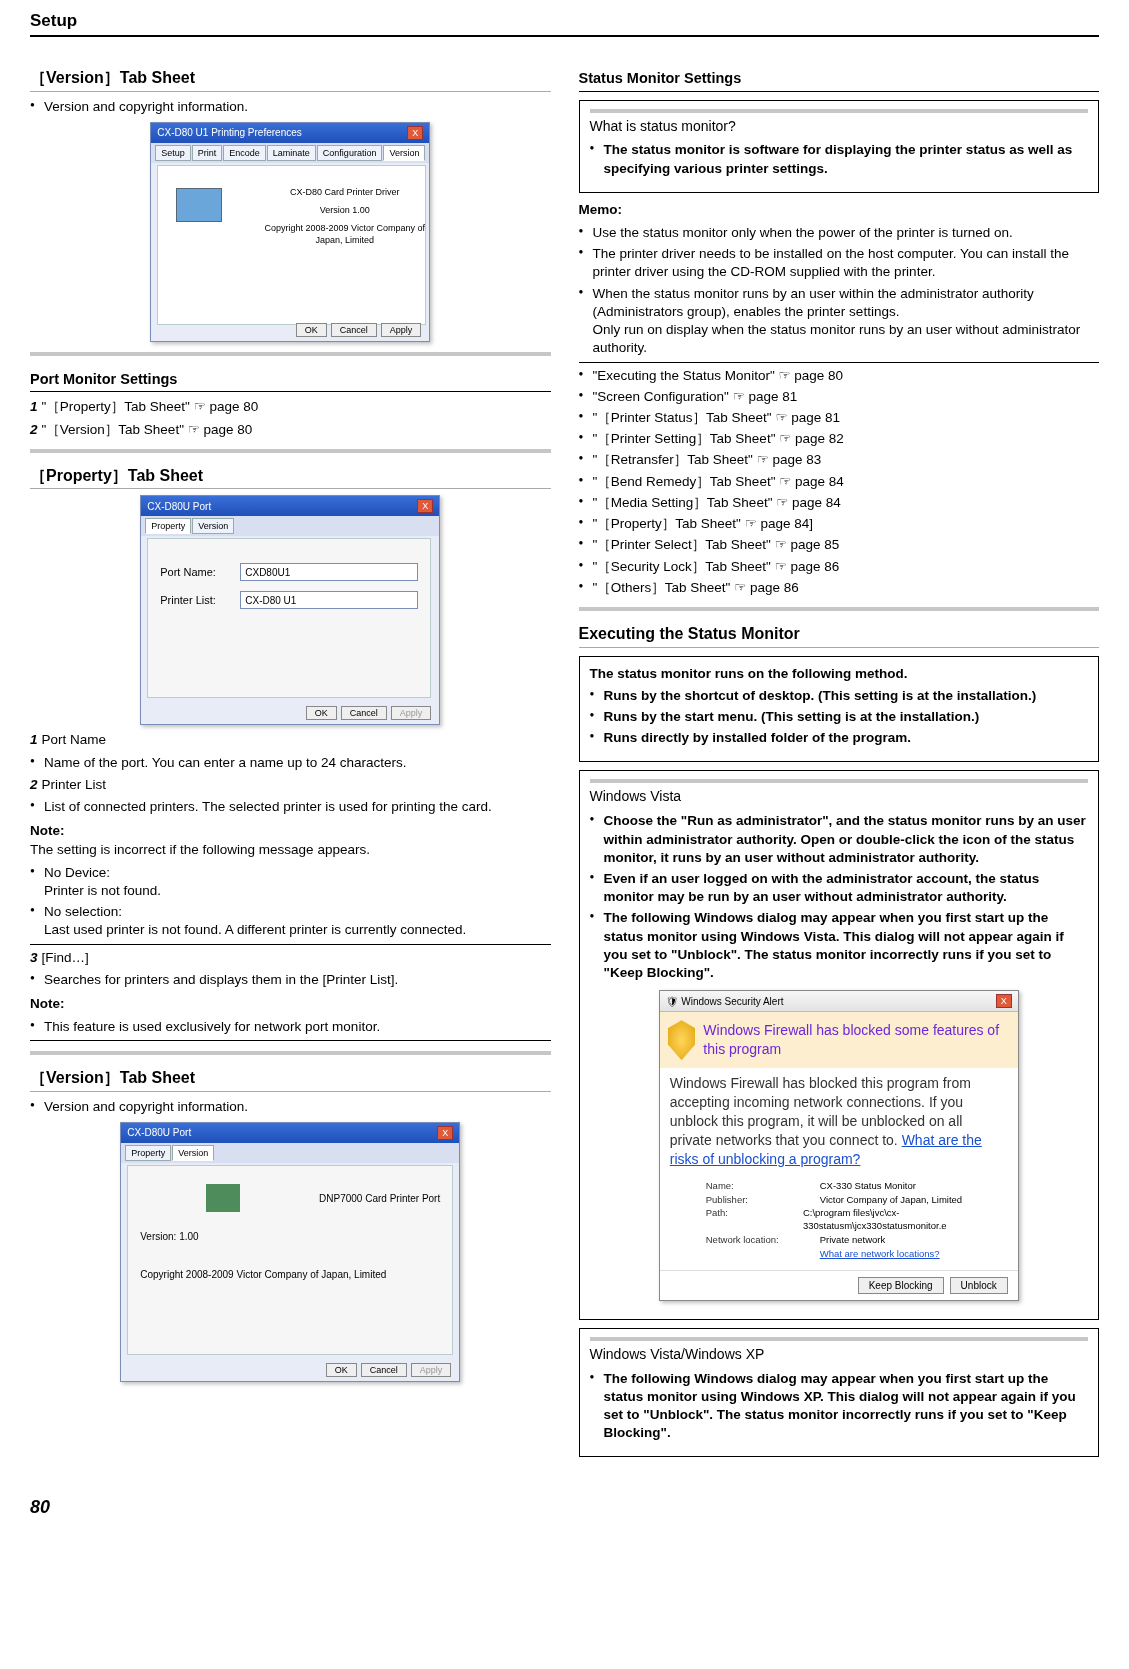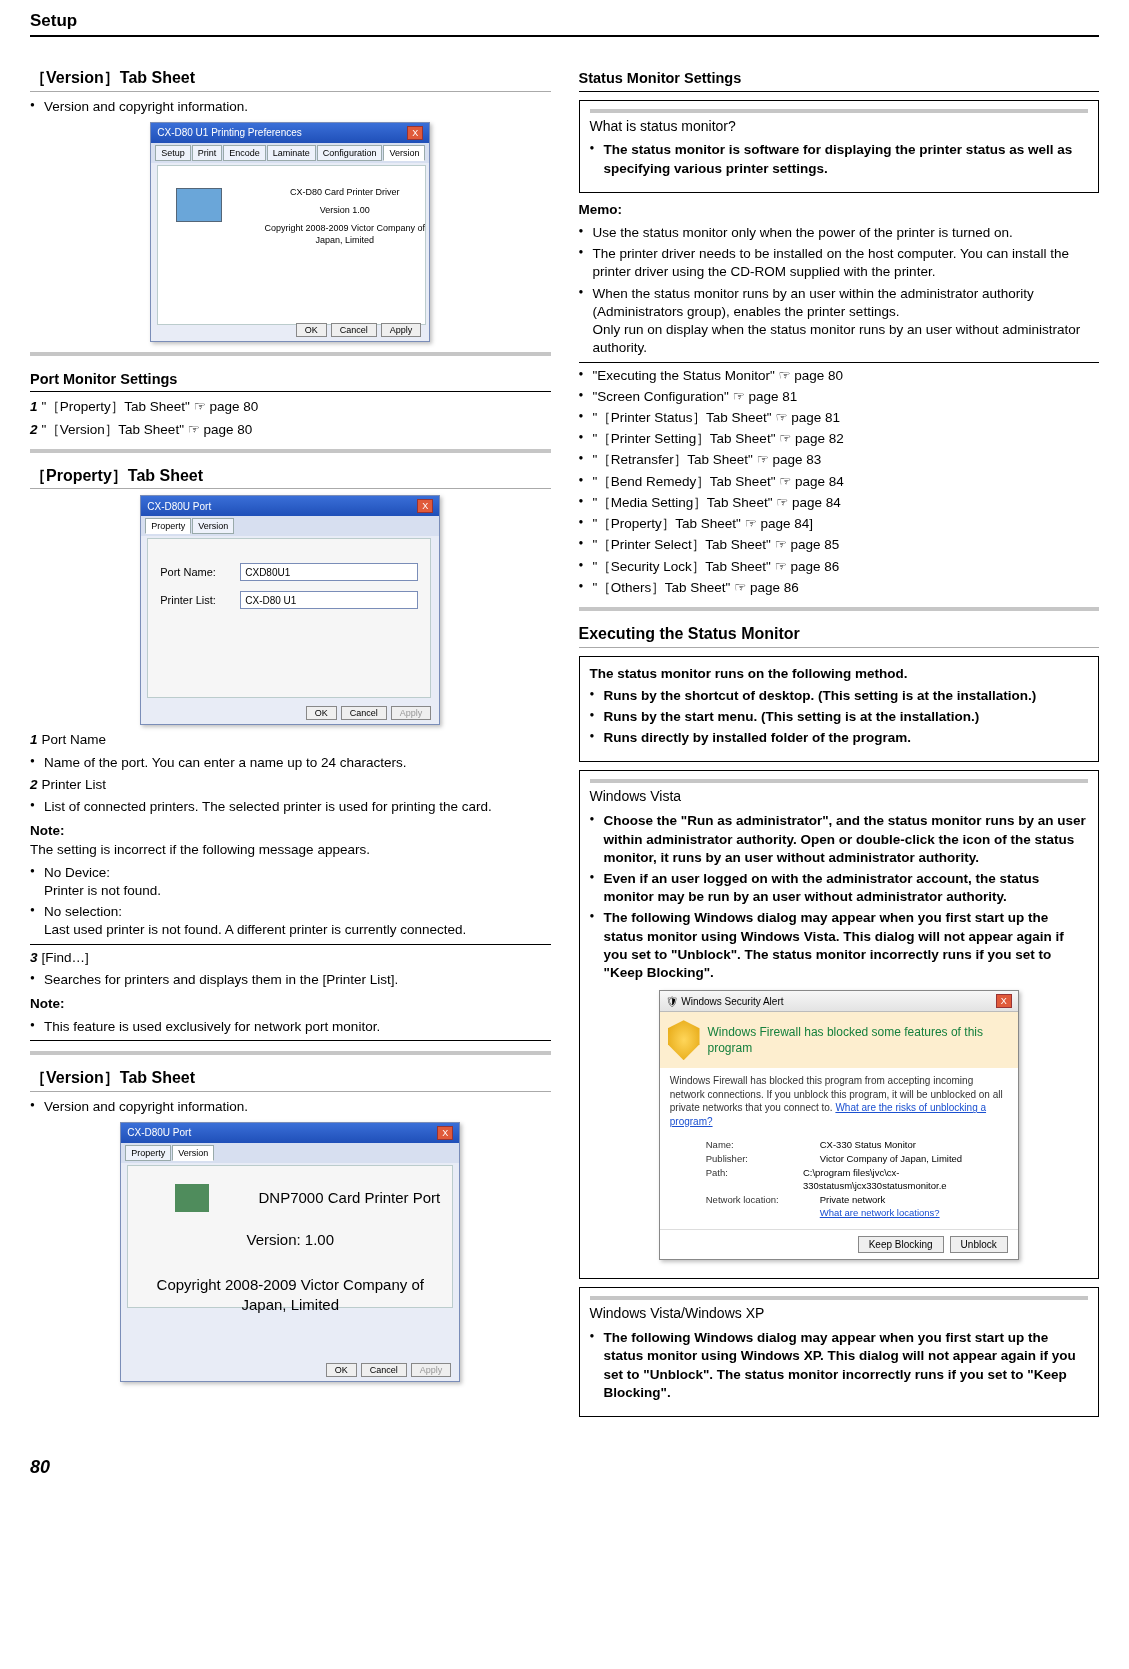--- a/index.html
+++ b/index.html
@@ -33,27 +33,27 @@
   .ss1 .body { background: #fff; margin: 2px 3px 6px 6px; height: 160px; position: relative; border: 1px solid #bcc; font-size: 9px; text-align: center; padding-top: 20px; padding-left: 36px; }
   .ss1 .icon { width: 46px; height: 34px; background: #6aa6d9; border: 1px solid #567; position: absolute; left: 18px; top: 22px; }
   .ss1 .btns, .ss2 .btns, .ss3 .btns { position: absolute; bottom: 4px; right: 8px; display: flex; gap: 4px; }
   .ss1 .btns button, .ss2 .btns button, .ss3 .btns button { font-size: 9px; padding: 1px 8px; background: #efefef; border: 1px solid #888; }
   .ss2 { width: 300px; height: 230px; position: relative; }
   .ss2 .body { background: #f6f6f6; margin: 2px 8px 6px 6px; height: 160px; border: 1px solid #bcc; padding: 14px 12px; font-size: 11px; }
   .ss2 .field { display: flex; align-items: center; margin: 10px 0; }
   .ss2 .field label { width: 80px; }
   .ss2 .field .inp { flex: 1; background: #fff; border: 1px solid #7a8db8; height: 18px; padding: 0 4px; font-size: 10px; line-height: 18px; }
   .ss3 { width: 340px; height: 260px; position: relative; }
-  .ss3 .body { background: #f6f6f6; margin: 2px 6px 6px 6px; height: 143px; border: 1px solid #bcc; padding: 14px 12px; font-size: 15px; text-align: center; }
+  .ss3 .body { background: #f6f6f6; margin: 2px 6px 6px 6px; height: 190px; border: 1px solid #bcc; padding: 14px 12px; font-size: 10px; text-align: left; }
   .ss3 .icon { width: 34px; height: 28px; background: #4f8c5c; margin: 4px auto; }
   .ss4 { width: 360px; background: #fff; border: 1px solid #888; margin: 8px auto; box-shadow: 2px 2px 4px rgba(0,0,0,0.25); font-size: 10px; }
   .ss4 .titlebar { background: linear-gradient(#f7f7f7,#e3e3e3); padding: 3px 6px; display: flex; justify-content: space-between; align-items: center; border-bottom:1px solid #bbb; }
   .ss4 .hero { display: flex; align-items: center; background: #fdeecf; padding: 8px; gap: 8px; }
   .ss4 .shield { width: 34px; height: 40px; background: radial-gradient(#ffd65a,#e2a20a); clip-path: polygon(50% 0,100% 20%,100% 60%,50% 100%,0 60%,0 20%); }
-  .ss4 .desc { padding: 6px 10px; color: #333; font-size: 10px; }
+  .ss4 .desc { padding: 6px 10px; color: #333; font-size: 14px; }
   .ss4 .grid { padding: 4px 10px 8px 46px; font-size: 9.5px; }
   .ss4 .grid div { display: flex; margin: 1px 0; }
   .ss4 .grid div span:first-child { width: 114px; color: #333; }
   .ss4 .link { color: #1a4fd0; text-decoration: underline; }
   .ss4 .btns { display: flex; justify-content: flex-end; gap: 6px; padding: 6px 10px; border-top: 1px solid #ddd; }
   .ss4 .btns button { font-size: 10px; padding: 2px 10px; background: #efefef; border: 1px solid #888; }
   .xbtn { background: #e05a3a; color: #fff; font-size: 9px; width: 16px; height: 14px; text-align: center; border: 1px solid #933; line-height: 12px; }
   .page-num { font-weight: bold; font-style: italic; font-size: 18px; margin-top: 30px; }
 </style>
 </head>
@@ -256,21 +256,21 @@
         <li>The following Windows dialog may appear when you first start up the status monitor using Windows Vista. This dialog will not appear again if you set to "Unblock". The status monitor incorrectly runs if you set to "Keep Blocking".</li>
       </ul>
 
       <div class="ss4">
         <div class="titlebar">
           <span>🛡 <span>Windows Security Alert</span></span>
           <span class="xbtn">X</span>
         </div>
         <div class="hero">
           <div class="shield"></div>
-          <div style="color:#15803d; font-size:12px;">Windows Firewall has blocked some features of this program</div>
+          <div style="color:#6d28d9; font-size:14px;">Windows Firewall has blocked some features of this program</div>
         </div>
         <div class="desc">
           <span>Windows Firewall has blocked this program from accepting incoming network connections. If you unblock this program, it will be unblocked on all private networks that you connect to.</span>
           <span class="link">What are the risks of unblocking a program?</span>
         </div>
         <div class="grid">
           <div>
               <span>Name:</span>
               <span>CX-330 Status Monitor</span>
             </div>

